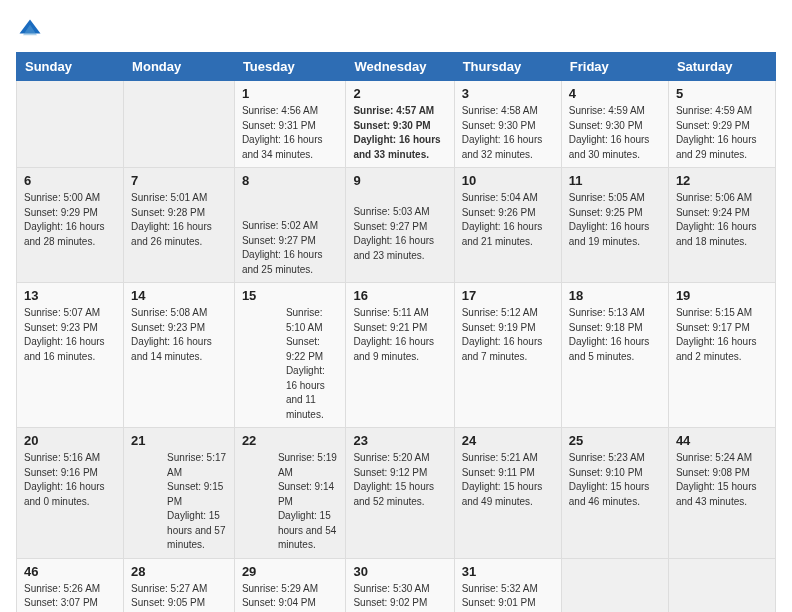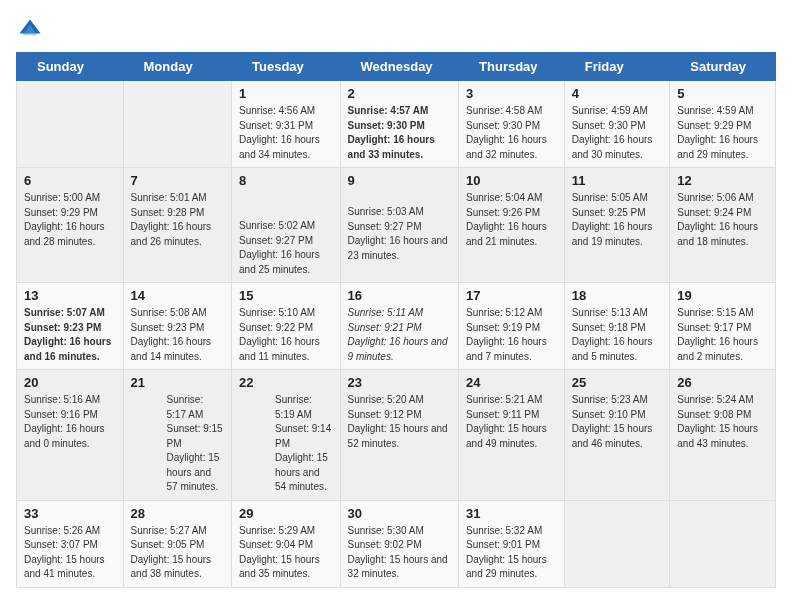--- a/index.html
+++ b/index.html
@@ -32,21 +32,21 @@
     .location { font-size: 14px; color: #444; }
     table {
       width: 100%;
       border-collapse: collapse;
       border: 1px solid #ccc;
     }
     thead tr th {
       background-color: #2e6db4;
       color: #fff;
       text-align: left;
-      padding: 6px 20px;
+      padding: 6px 8px;
       font-size: 13px;
       border: 1px solid #2e6db4;
     }
     tbody tr td {
       vertical-align: top;
       border: 1px solid #ddd;
       padding: 5px 7px;
       min-width: 100px;
       background: #fff;
       font-size: 11px;
@@ -172,39 +172,39 @@
         <td>
           <span class="day-number">12</span>
           <div class="day-info" style="white-space: pre-line;">Sunrise: 5:06 AM
 Sunset: 9:24 PM
 Daylight: 16 hours and 18 minutes.</div>
         </td>
       </tr>
       <tr>
         <td>
           <span class="day-number">13</span>
-          <div class="day-info" style="white-space: pre-line; font-weight: bold;">Sunrise: 5:07 AM
+          <div class="day-info" style="white-space: pre-line;">Sunrise: 5:07 AM
 Sunset: 9:23 PM
 Daylight: 16 hours and 16 minutes.</div>
         </td>
         <td>
           <span class="day-number">14</span>
           <div class="day-info" style="white-space: pre-line;">Sunrise: 5:08 AM
 Sunset: 9:23 PM
 Daylight: 16 hours and 14 minutes.</div>
         </td>
         <td>
           <span class="day-number">15</span>
-          <div class="day-info" style="white-space: pre-line;">Sunrise: 5:10 AM
+          <div class="day-info" style="white-space: pre-line; margin-left: 44px;">Sunrise: 5:10 AM
 Sunset: 9:22 PM
 Daylight: 16 hours and 11 minutes.</div>
         </td>
         <td>
           <span class="day-number">16</span>
-          <div class="day-info" style="white-space: pre-line; font-style: italic;">Sunrise: 5:11 AM
+          <div class="day-info" style="white-space: pre-line;">Sunrise: 5:11 AM
 Sunset: 9:21 PM
 Daylight: 16 hours and 9 minutes.</div>
         </td>
         <td>
           <span class="day-number">17</span>
           <div class="day-info" style="white-space: pre-line;">Sunrise: 5:12 AM
 Sunset: 9:19 PM
 Daylight: 16 hours and 7 minutes.</div>
         </td>
         <td>
@@ -251,29 +251,29 @@
 Sunset: 9:11 PM
 Daylight: 15 hours and 49 minutes.</div>
         </td>
         <td>
           <span class="day-number">25</span>
           <div class="day-info" style="white-space: pre-line;">Sunrise: 5:23 AM
 Sunset: 9:10 PM
 Daylight: 15 hours and 46 minutes.</div>
         </td>
         <td>
-          <span class="day-number">26</span>
+          <span class="day-number">44</span>
           <div class="day-info" style="white-space: pre-line;">Sunrise: 5:24 AM
 Sunset: 9:08 PM
 Daylight: 15 hours and 43 minutes.</div>
         </td>
       </tr>
       <tr>
         <td>
-          <span class="day-number">33</span>
+          <span class="day-number">46</span>
           <div class="day-info" style="white-space: pre-line;">Sunrise: 5:26 AM
 Sunset: 3:07 PM
 Daylight: 15 hours and 41 minutes.</div>
         </td>
         <td>
           <span class="day-number">28</span>
           <div class="day-info" style="white-space: pre-line;">Sunrise: 5:27 AM
 Sunset: 9:05 PM
 Daylight: 15 hours and 38 minutes.</div>
         </td>

